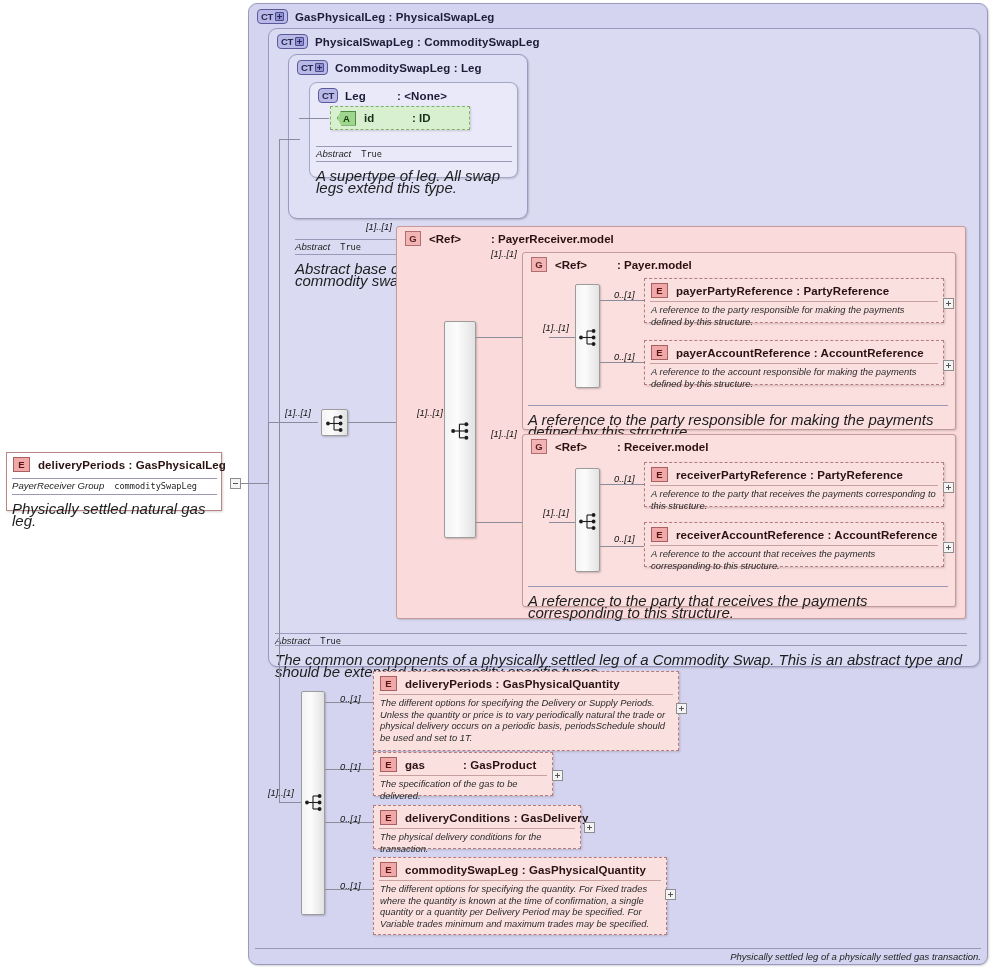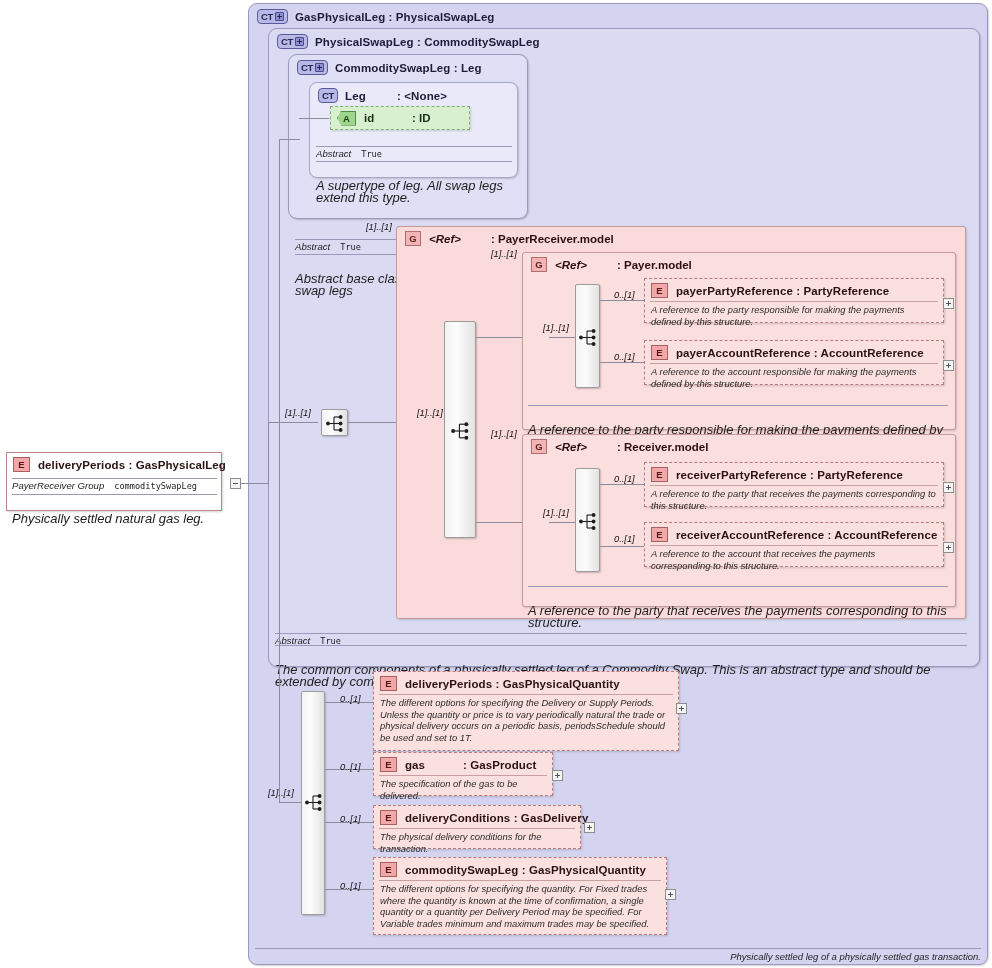--- a/index.html
+++ b/index.html
@@ -91,21 +91,21 @@
   }
   .g-badge {
     display: inline-flex; align-items: center; justify-content: center;
     width: 16px; height: 15px;
     background: #f2b4b4;
     border: 1px solid #b06e6e;
     font-size: 9.5px; font-weight: bold; color: #5a1f1f;
     margin-right: 8px;
   }
   .g-title { font-size: 11.5px; font-weight: bold; color: #2a1010; }
-  .g-title .lbl { display: inline-block; min-width: 62px; font-style: italic; }
+  .g-title .lbl { display: inline-block; min-width: 62px; }
 
   
   .elbox {
     position: absolute;
     background: #fbe0e0;
     border: 1px dashed #b47c7c;
     box-shadow: 1px 1px 2px rgba(0,0,0,0.16);
   }
   .elbox.solid { border-style: solid; border-color: #b98585; }
   .elbox.white { background: #ffffff; }
@@ -186,24 +186,24 @@
     margin-right: 10px;
   }
   .prop-row .v {
     font-family: "DejaVu Sans Mono", monospace;
     font-size: 8.6px;
     color: #1d1d1d;
   }
   .doc-row {
     position: absolute;
     border-top: 1px solid #9a9ab8;
-    font-size: 13px;
+    font-size: 15px;
     font-style: italic;
     color: #1d1d1d;
-    padding-top: 18px;
+    padding-top: 8px;
     line-height: 12px;
   }
 
   
   .seqbox {
     position: absolute;
     background: linear-gradient(to right, #f3f3f3 0%, #fcfcfc 40%, #e2e2e2 100%);
     border: 1px solid #9c9c9c;
     border-radius: 2px;
     box-shadow: 1px 1px 2px rgba(0,0,0,0.2);

